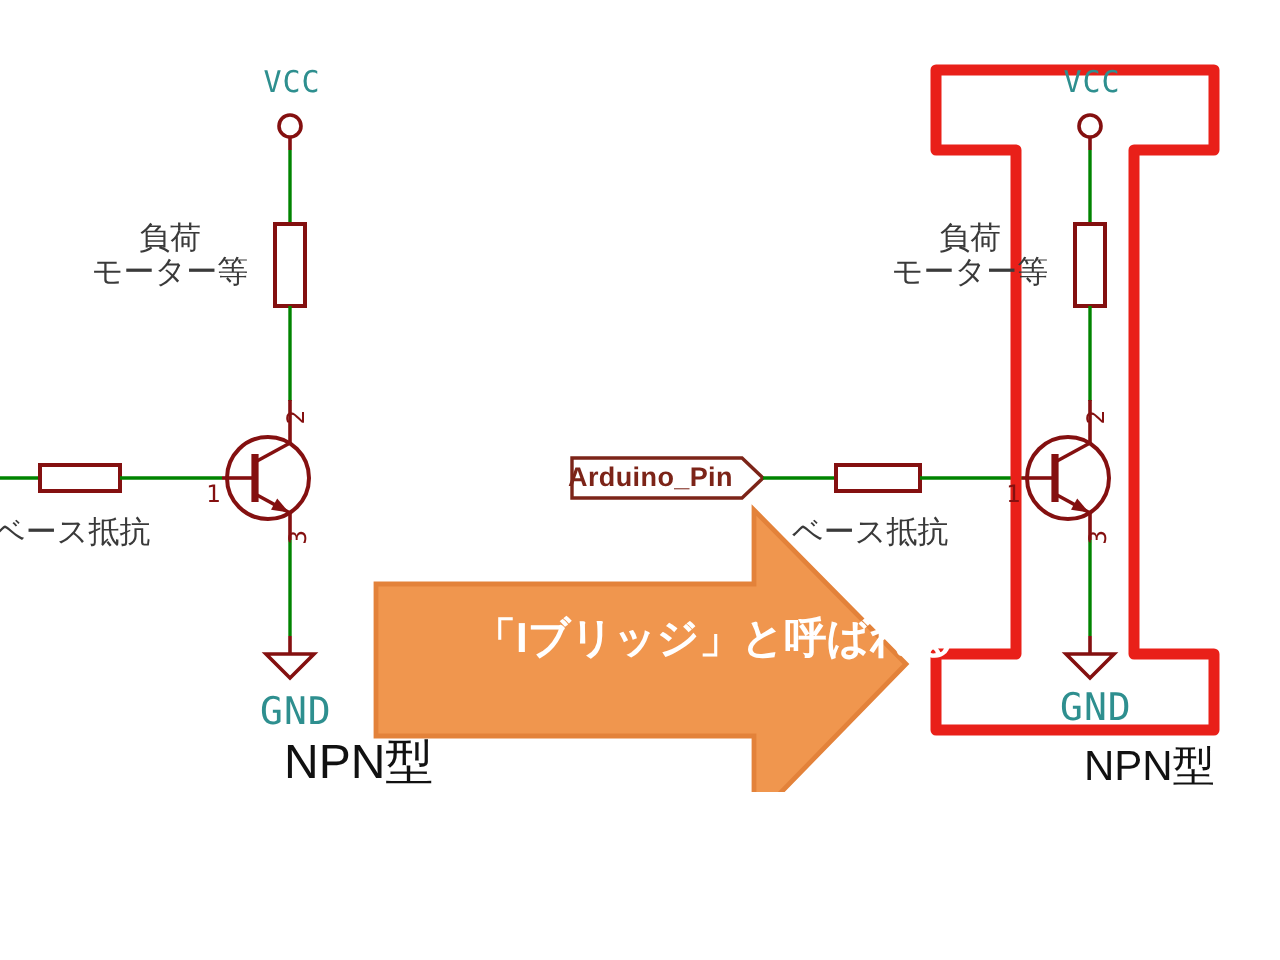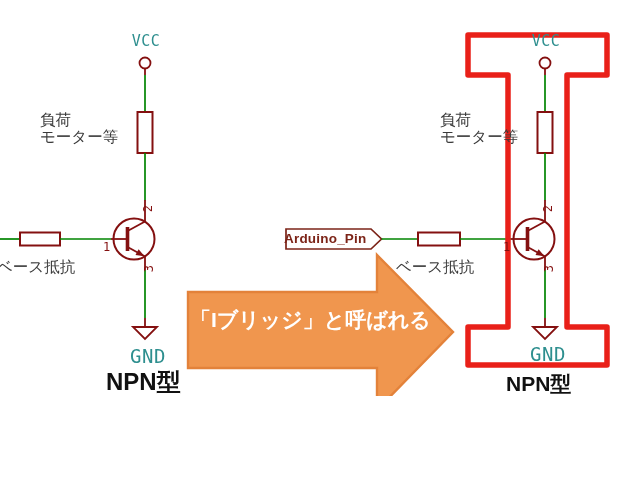--- a/index.html
+++ b/index.html
@@ -28,25 +28,25 @@
            stroke-width:2.4;stroke-linejoin:miter;}
 
   
   .power{font-family:"DejaVu Sans Mono",monospace;color:var(--power-label,#2e8f8f);
          font-size:15px;letter-spacing:.5px;}
   .power.gnd{font-size:19px;}
   .pin{font-family:"DejaVu Sans Mono",monospace;color:var(--component,#841010);
        font-size:12px;}
   .pin.rot{transform:rotate(-90deg);transform-origin:center center;}
   .jp{color:var(--text,#3a3a3a);font-size:15.5px;}
-  .jp.load{text-align:left;}
+  .jp.load{text-align:center;}
   .jp.load span{display:block;}
   .flag-text{color:var(--flag,#7c2418);font-size:13.5px;font-weight:700;
              font-family:"Liberation Sans",sans-serif;letter-spacing:.2px;}
-  .caption{color:var(--caption,#111111);font-weight:700;}
+  .caption{color:var(--caption,#111111);font-weight:400;margin-left:36px;}
   .caption.left{font-size:24px;}
   .caption.right{font-size:21px;}
   .arrow-label{color:var(--arrow-text,#ffffff);font-weight:700;font-size:21px;
                text-align:center;z-index:4;}
 </style>
 </head>
 <body>
 
 <div id="canvas">
 
@@ -134,15 +134,15 @@
     <span>モーター等</span>
   </div>
   <div class="txt flag-text" style="left:284px;top:232px;">Arduino_Pin</div>
   <div class="txt jp" style="left:396px;top:258px;">ベース抵抗</div>
   <div class="txt pin" style="left:503px;top:241px;">1</div>
   <div class="txt pin rot" style="left:545px;top:202px;">2</div>
   <div class="txt pin rot" style="left:546px;top:262px;">3</div>
   <div class="txt power gnd" style="left:530px;top:344px;width:30px;text-align:center;">GND</div>
   <div class="txt caption right" style="left:506px;top:372px;">NPN型</div>
 
-  <div class="txt arrow-label" style="left:190px;top:308px;width:210px;">「Iブリッジ」と呼ばれる</div>
+  <div class="txt arrow-label" style="left:190px;top:308px;width:210px;padding-left:47px;">「Iブリッジ」と呼ばれる</div>
 
 </div>
 
 </body></html>

